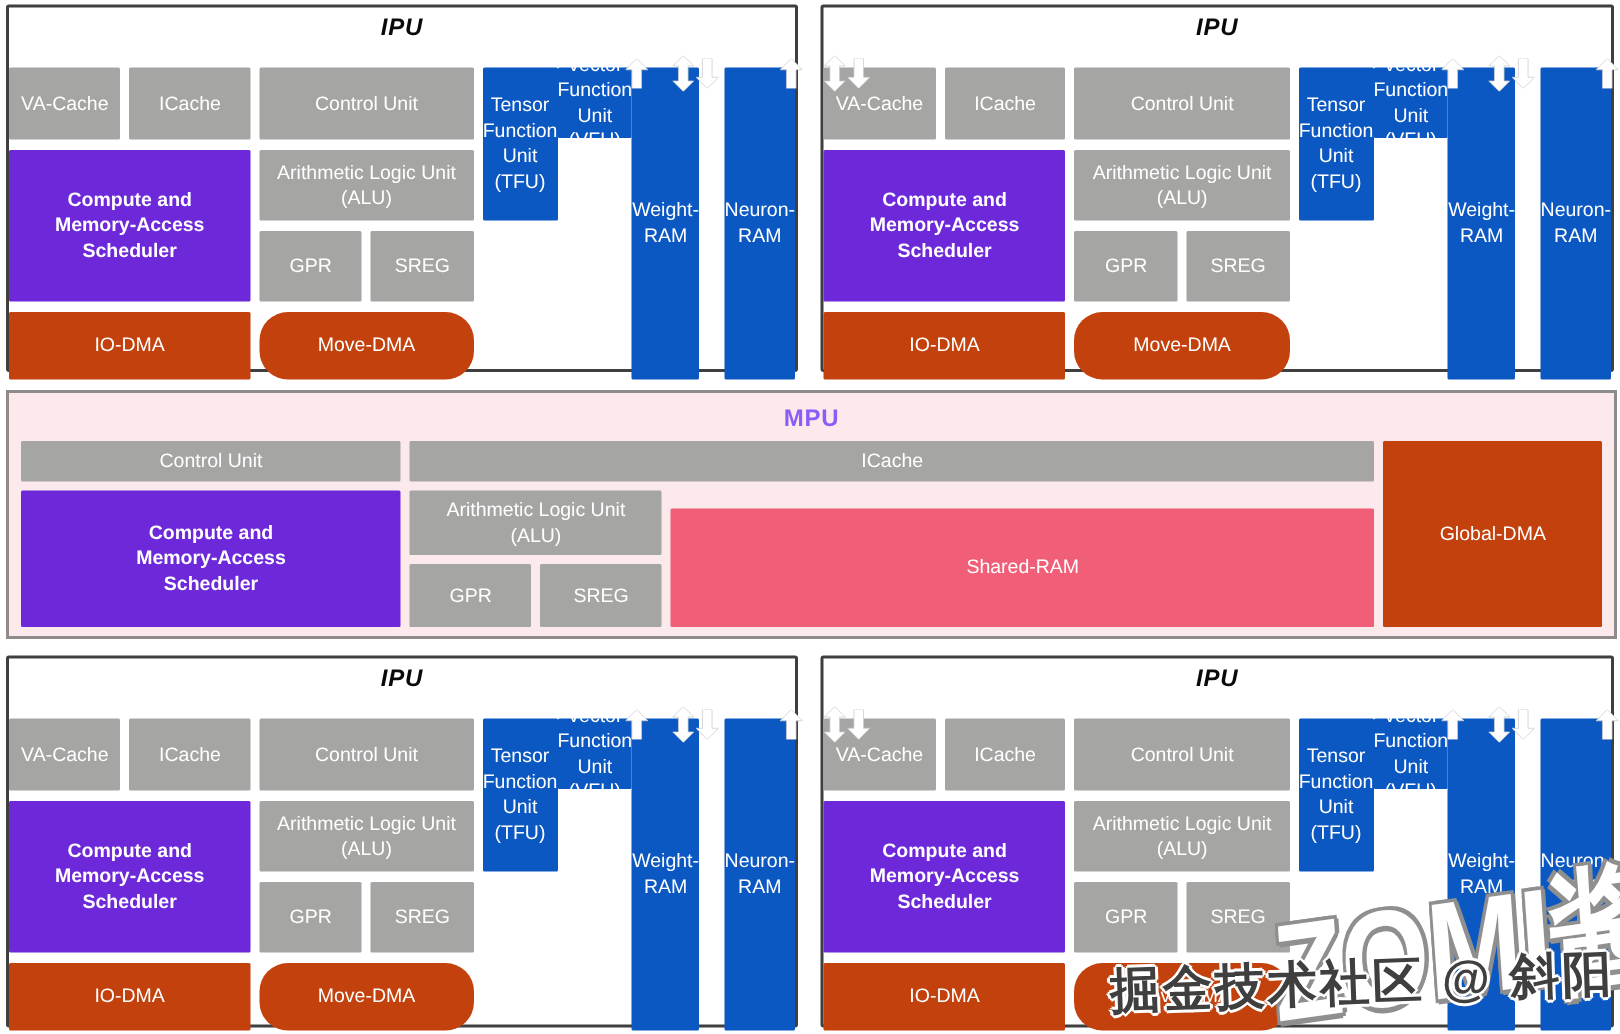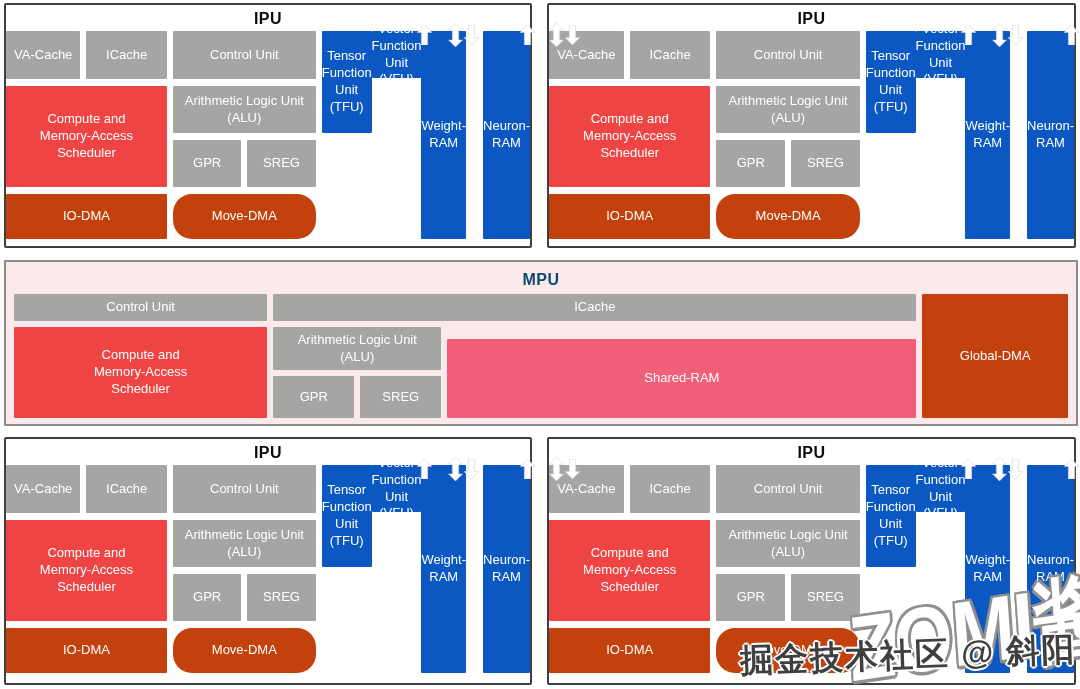--- a/index.html
+++ b/index.html
@@ -6,37 +6,37 @@
   .canvas{
     position:relative;width:1080px;height:689px;background:#ffffff;
     font-family:"Liberation Sans", sans-serif;overflow:hidden;
   }
   
   .panel-ipu{
     position:absolute;background:#fff;border:2px solid #3f3f3f;
     box-sizing:border-box;border-radius:2px;
   }
   .ipu-title{
-    height:26px;line-height:28px;text-align:center;font-size:16px;
-    font-weight:bold;color:#0a0a0a;letter-spacing:0.5px;
+    height:40px;line-height:28px;text-align:center;font-size:16px;
+    font-weight:bold;color:#0a0a0a;letter-spacing:0.5px;font-style:italic;
   }
   .ipu-grid{
     display:grid;
     grid-template-columns:74fr 80fr 142fr 198fr;
     grid-template-rows:48px 47px 47px 45px;
     column-gap:6px;row-gap:7px;
     padding:0 0;
   }
   .blk{
     display:flex;align-items:center;justify-content:center;text-align:center;
     color:#fff;font-size:13px;line-height:1.3;white-space:pre-line;
     border-radius:1px;
   }
   .gray{background:#a5a5a3;}
-  .orange{background:#ef4444;}
+  .orange{background:#6d28d9;font-weight:bold;}
   .blue{background:#0b58c2;}
   .green{background:#c2410c;}
   .pink{background:#f05e77;margin-top:12px;}
   .pos-va{grid-column:1;grid-row:1;}
   .pos-ic{grid-column:2;grid-row:1;}
   .pos-cu{grid-column:3;grid-row:1;}
   .pos-sched{grid-column:1 / span 2;grid-row:2 / span 2;}
   .pos-alu{grid-column:3;grid-row:2;}
   .pos-regs{grid-column:3;grid-row:3;display:flex;gap:6px;}
   .pos-io{grid-column:1 / span 2;grid-row:4;}
@@ -48,21 +48,21 @@
   .ram-row{flex:1;display:flex;gap:17px;}
   .regs-half{flex:1;}
   .arr{position:absolute;z-index:3;}
   
   .panel-mpu{
     position:absolute;left:4px;top:260px;width:1074px;height:166px;
     background:#fce9ec;border:2px solid #8f8b8b;box-sizing:border-box;
   }
   .mpu-title{
     height:32px;line-height:36px;text-align:center;font-size:16px;
-    font-weight:bold;color:#0c4a6e;letter-spacing:0.5px;
+    font-weight:bold;color:#8b5cf6;letter-spacing:0.5px;
   }
   .mpu-grid{
     display:grid;grid-template-columns:254fr 645fr 146fr;gap:6px;
     padding:0 8px;height:124px;
   }
   .vstack{display:flex;flex-direction:column;gap:6px;}
   .bar{height:27px;flex:0 0 27px;}
   .grow{flex:1;}
   .mpu-mid-bottom{flex:1;display:flex;gap:6px;}
   .mpu-alu-stack{width:168px;flex:0 0 168px;display:flex;flex-direction:column;gap:6px;}

